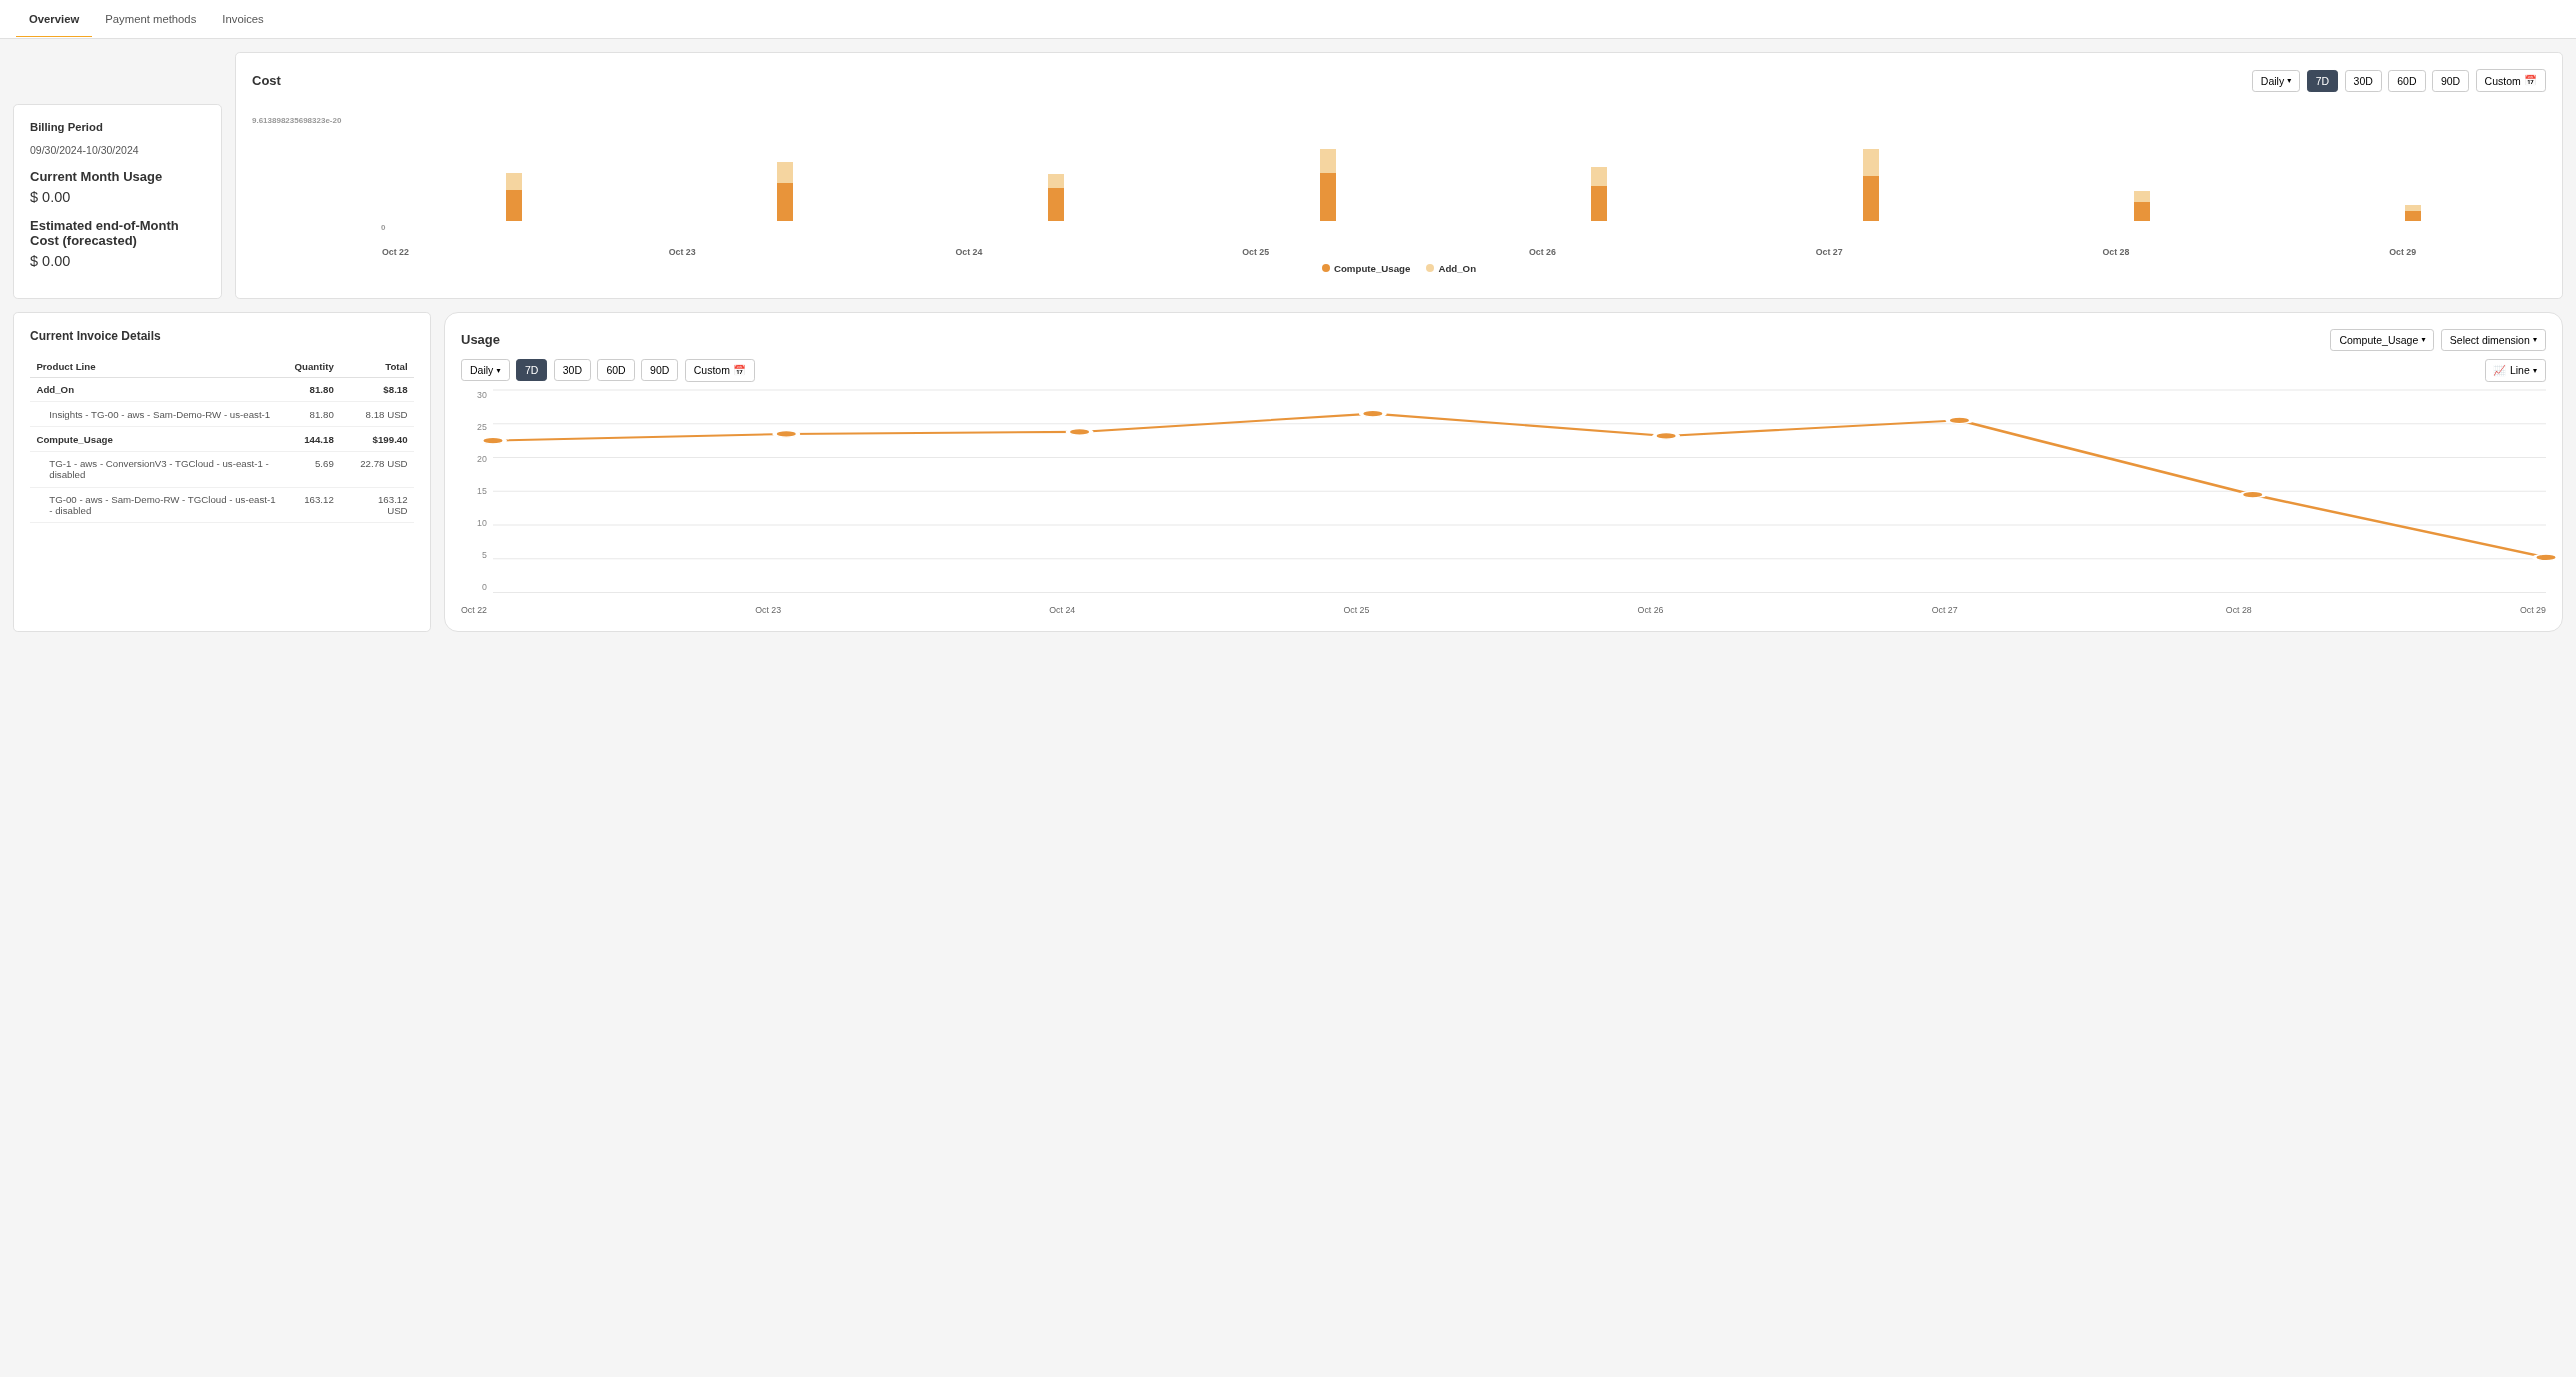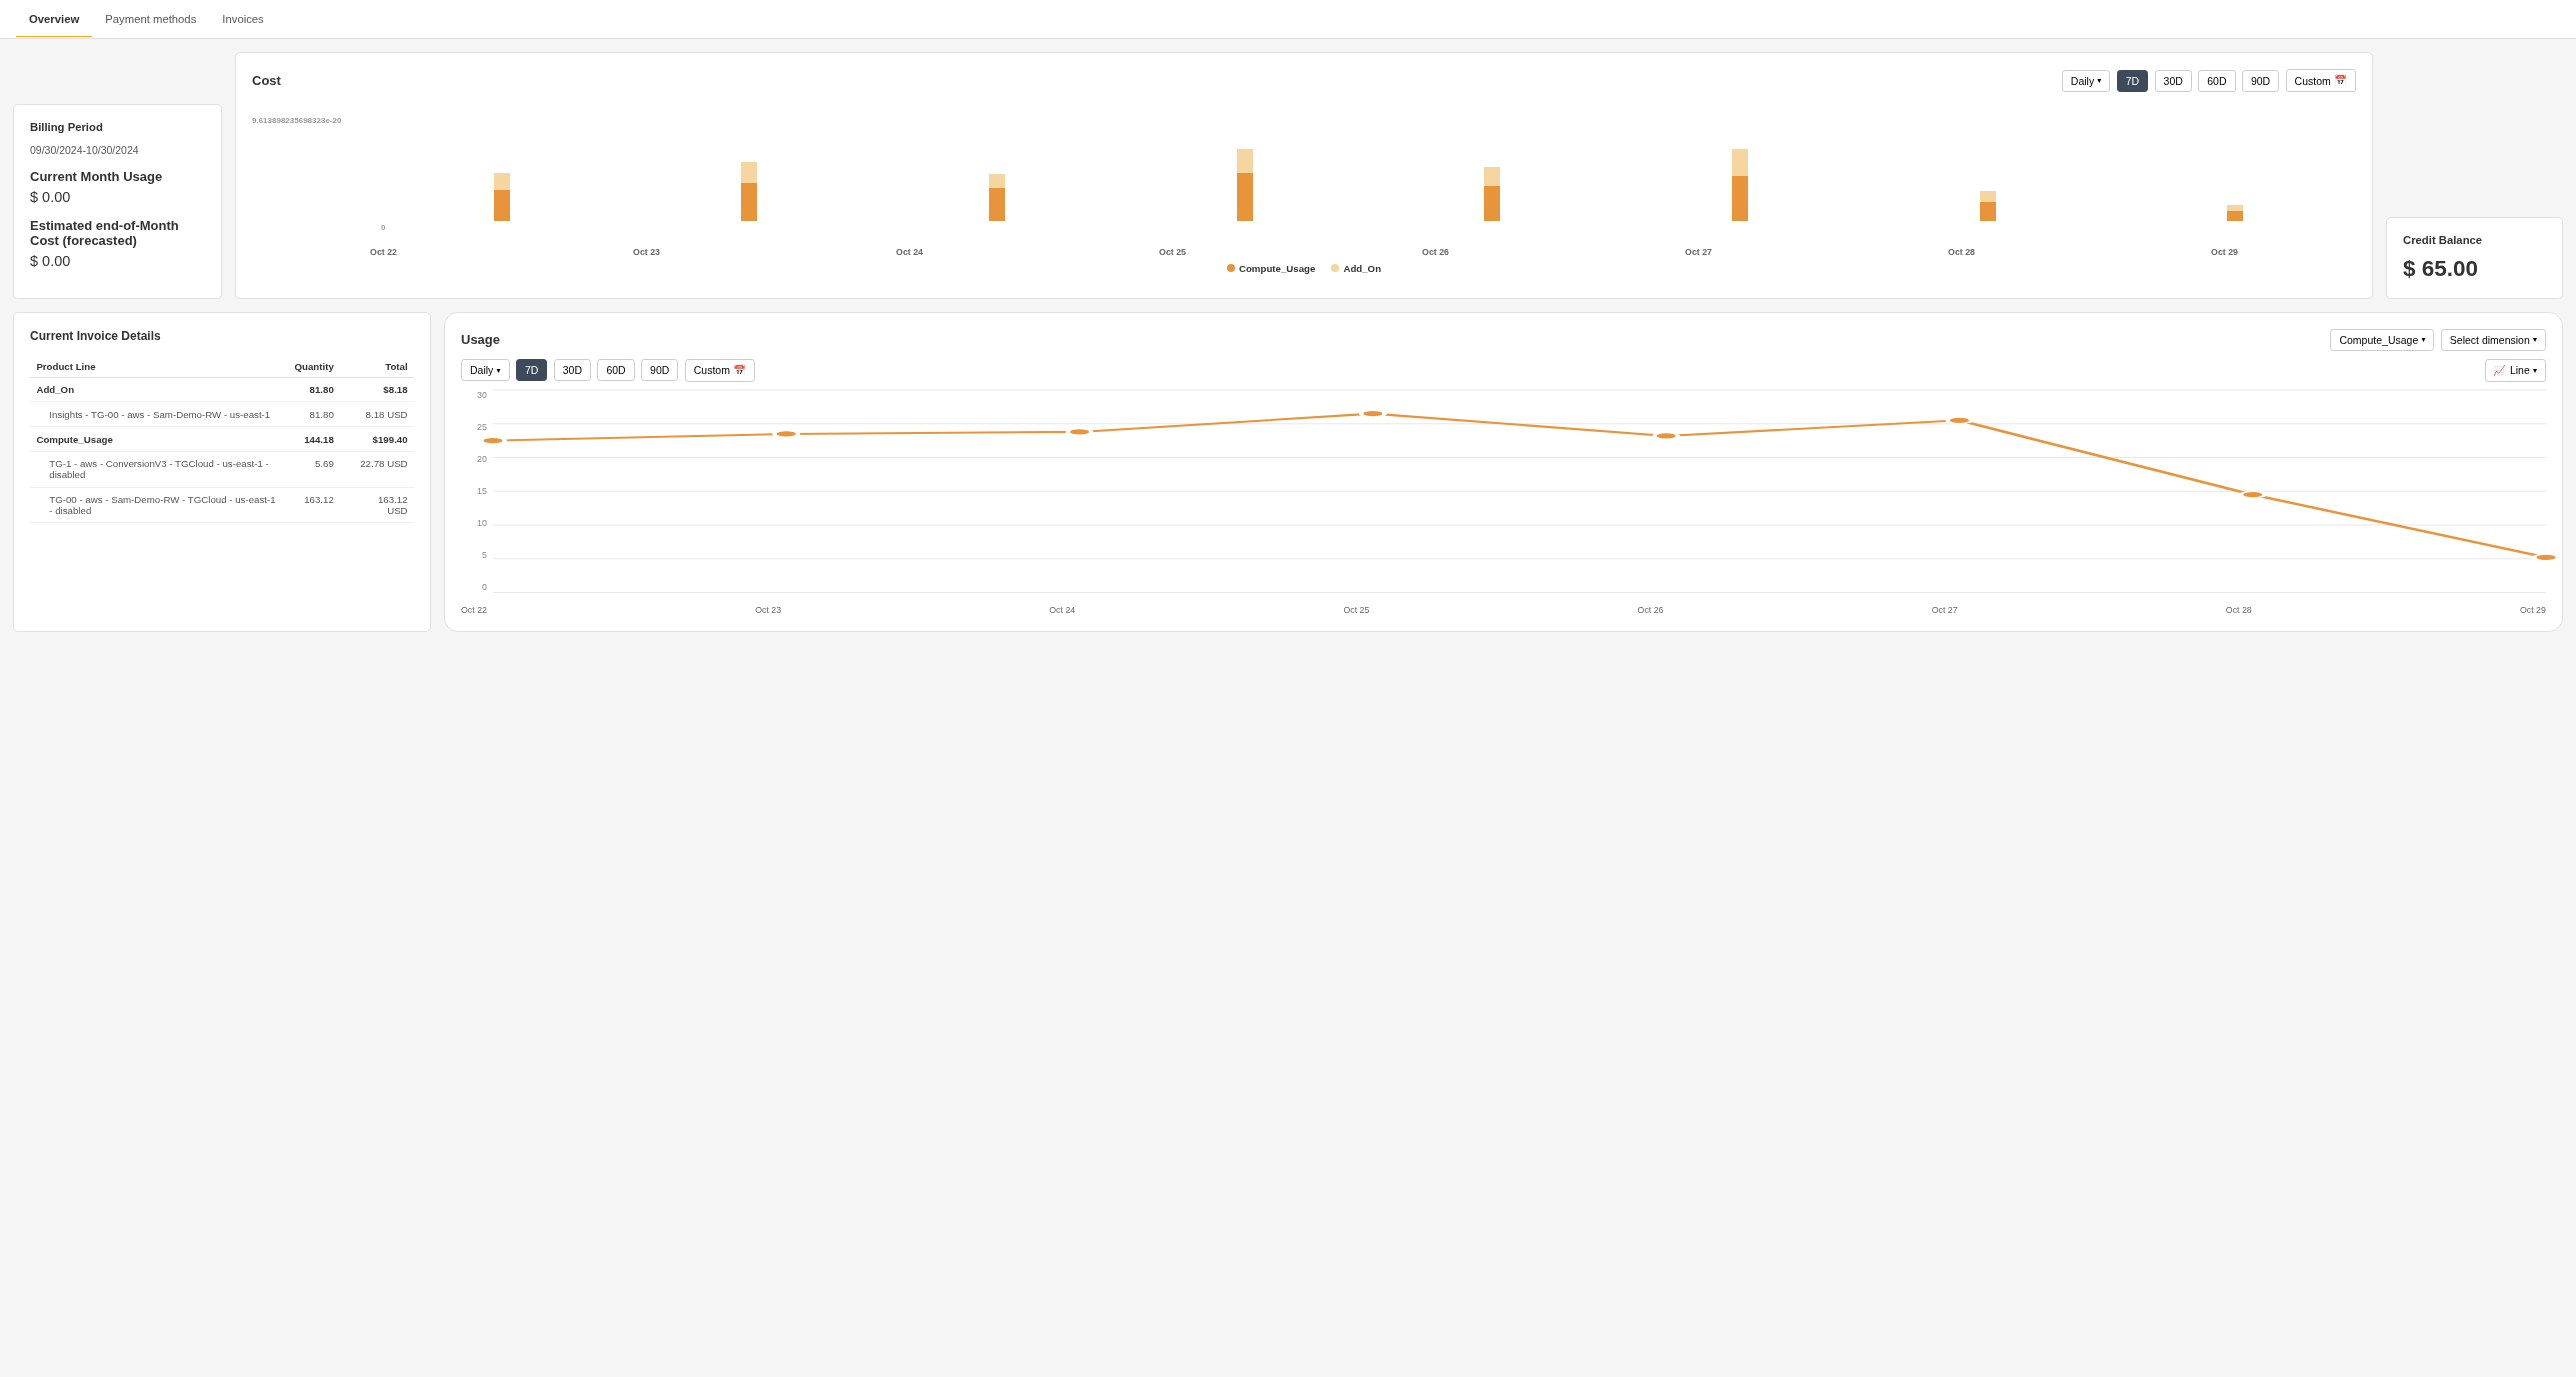--- a/index.html
+++ b/index.html
@@ -182,24 +182,20 @@
             <span>Compute_Usage</span>
           </div>
           <div class="legend-item">
             <div class="legend-dot" style="background:#f5d5a0;"></div>
             <span>Add_On</span>
           </div>
         </div>
       </div>
     </div>
 
-    <div class="credit-card">
-      <h3>Credit Balance</h3>
-      <div class="credit-amount">$ 65.00</div>
-    </div>
   </div>
 
   <div class="bottom-row">
 
     <div class="invoice-card">
       <h3>Current Invoice Details</h3>
       <div style="overflow-y:auto; max-height:306px;">
         <table class="invoice-table">
           <thead>
             <tr>

